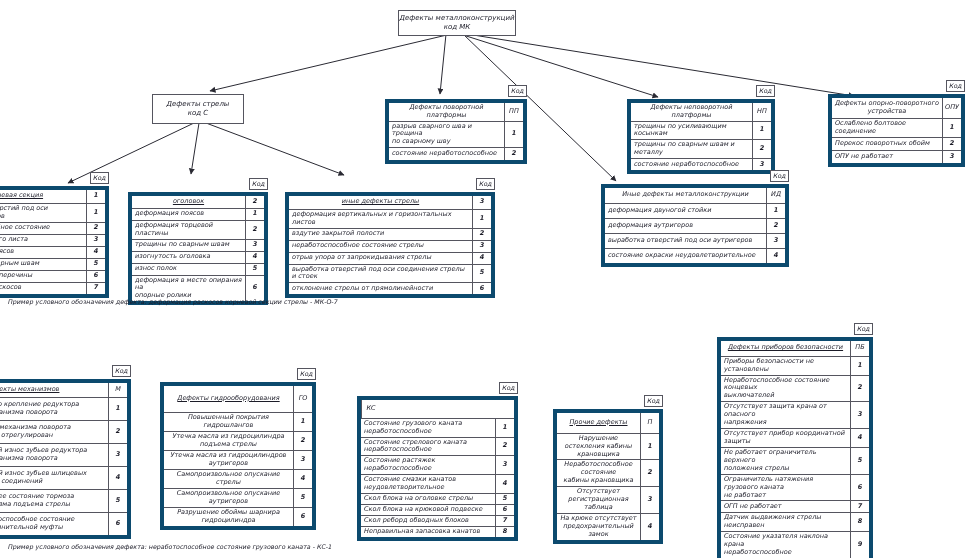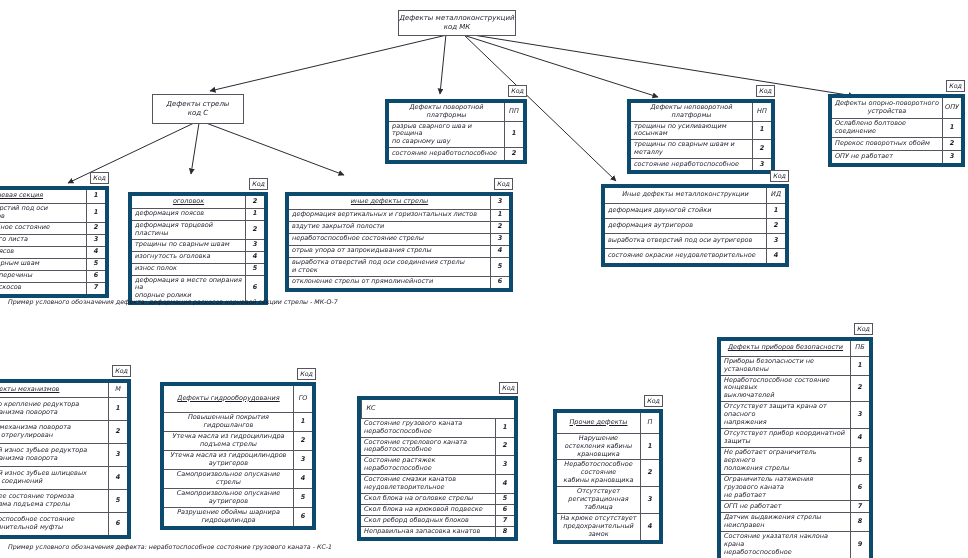--- a/index.html
+++ b/index.html
@@ -212,21 +212,21 @@
           </div>
           <div class="trow">
             <div class="tcell">деформация в месте опирания на
 опорные ролики</div>
             <div class="tcode">6</div>
           </div>
         </div>
     </div>
   </div>
 
-  <div class="tbl inye u boldcode" style="left:285px;top:178px;width:228px;">
+  <div class="tbl inye u boldcode" style="left:285px;top:178px;width:210px;">
     <div class="kodbox">Код</div>
     <div class="tbl-main">
       <div class="trow title-row">
         <div class="tcell ttitle">иные дефекты стрелы</div>
         <div class="tcode tcodehead">3</div>
       </div>
       <div>
           <div class="trow">
             <div class="tcell">деформация вертикальных и горизонтальных листов</div>
             <div class="tcode">1</div>

